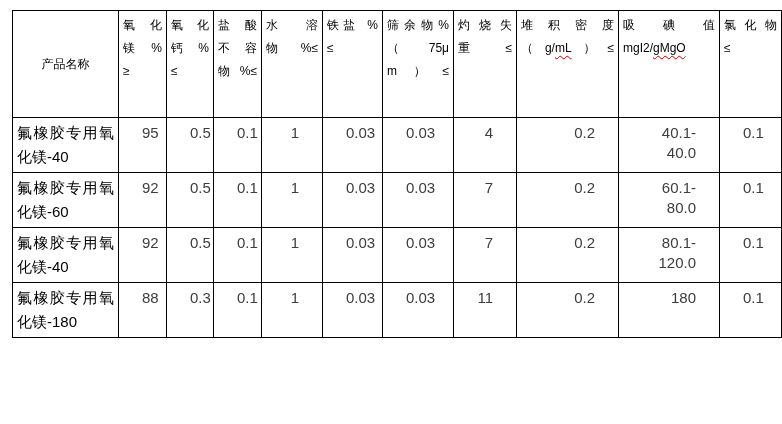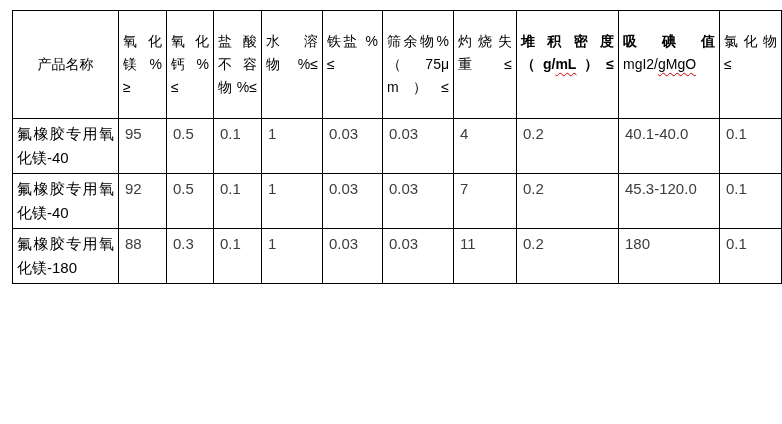--- a/index.html
+++ b/index.html
@@ -18,53 +18,54 @@
   }
   th, td {
     border: 1px solid var(--border-color, #000);
     vertical-align: top;
     overflow: hidden;
   }
   thead tr { height: 107px; }
   tbody tr { height: 49px; }
   th {
     font-weight: normal;
-    font-size: 14px;
+    font-size: 12px;
     line-height: 23px;
-    padding: 19px 4px;
+    padding: 3px 4px;
     color: var(--header-color, #000);
     text-align: justify;
     text-align-last: justify;
     text-justify: inter-character;
     white-space: pre-line;
     margin-top: 8px;
   }
   th.name-h {
     text-align: right;
     text-align-last: center;
     vertical-align: middle;
     white-space: normal;
   }
   th.comp { white-space: normal; }
-  .jl { text-align: justify; text-align-last: justify; text-justify: inter-character; font-weight: bold; }
+  .jl { text-align: justify; text-align-last: justify; text-justify: inter-character; }
   .l2 { text-align: right; text-align-last: left; white-space: nowrap; }
   td.name {
     font-size: 15px;
     line-height: 24px;
     padding: 3px 4px;
     text-align: justify;
     text-justify: inter-character;
     color: var(--header-color, #000);
     margin-left: 36px;
   }
   td.val {
     font-size: 15px;
     line-height: 20px;
-    padding: 5px 6px;
+    padding: 5px 23px;
     color: var(--val-color, #3d3d3d);
+    text-align: right;
   }
   .squiggle {
     text-decoration-line: underline;
     text-decoration-style: wavy;
     text-decoration-color: var(--squiggle-color, #c00);
     text-decoration-thickness: 1px;
     text-underline-offset: 3px;
   }
 </style>
 </head>
@@ -126,30 +127,43 @@
           <td class="val">0.1</td>
           <td class="val">1</td>
           <td class="val">0.03</td>
           <td class="val">0.03</td>
           <td class="val">4</td>
           <td class="val">0.2</td>
           <td class="val">40.1-40.0</td>
           <td class="val">0.1</td>
         </tr>
         <tr>
+          <td class="name">氟橡胶专用氧化镁-60</td>
+          <td class="val">92</td>
+          <td class="val">0.5</td>
+          <td class="val">0.1</td>
+          <td class="val">1</td>
+          <td class="val">0.03</td>
+          <td class="val">0.03</td>
+          <td class="val">7</td>
+          <td class="val">0.2</td>
+          <td class="val">60.1-80.0</td>
+          <td class="val">0.1</td>
+        </tr>
+        <tr>
           <td class="name">氟橡胶专用氧化镁-40</td>
           <td class="val">92</td>
           <td class="val">0.5</td>
           <td class="val">0.1</td>
           <td class="val">1</td>
           <td class="val">0.03</td>
           <td class="val">0.03</td>
           <td class="val">7</td>
           <td class="val">0.2</td>
-          <td class="val">45.3-120.0</td>
+          <td class="val">80.1-120.0</td>
           <td class="val">0.1</td>
         </tr>
         <tr>
           <td class="name">氟橡胶专用氧化镁-180</td>
           <td class="val">88</td>
           <td class="val">0.3</td>
           <td class="val">0.1</td>
           <td class="val">1</td>
           <td class="val">0.03</td>
           <td class="val">0.03</td>

